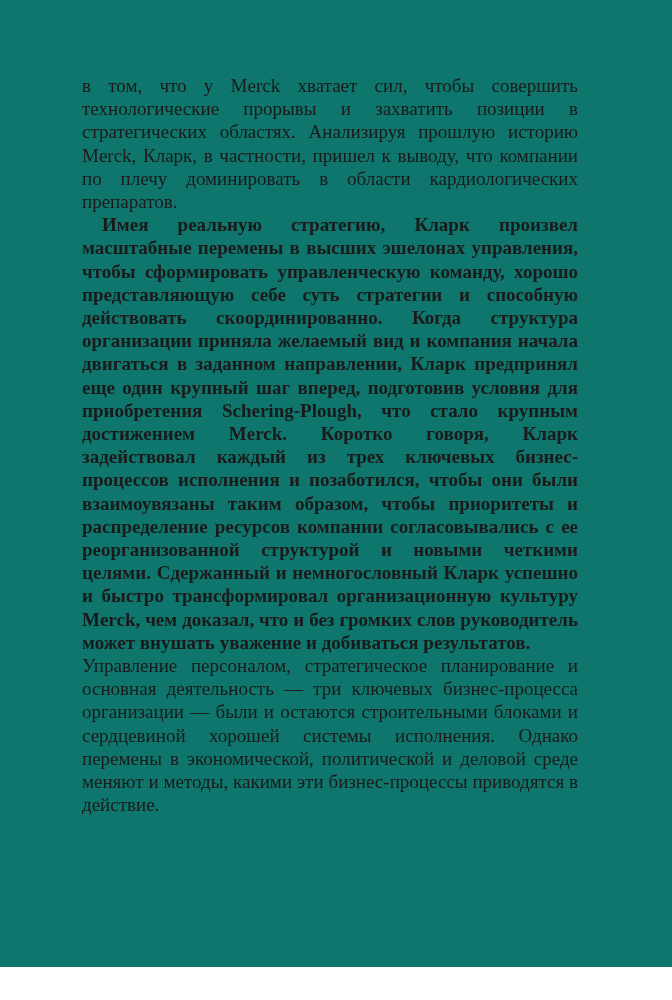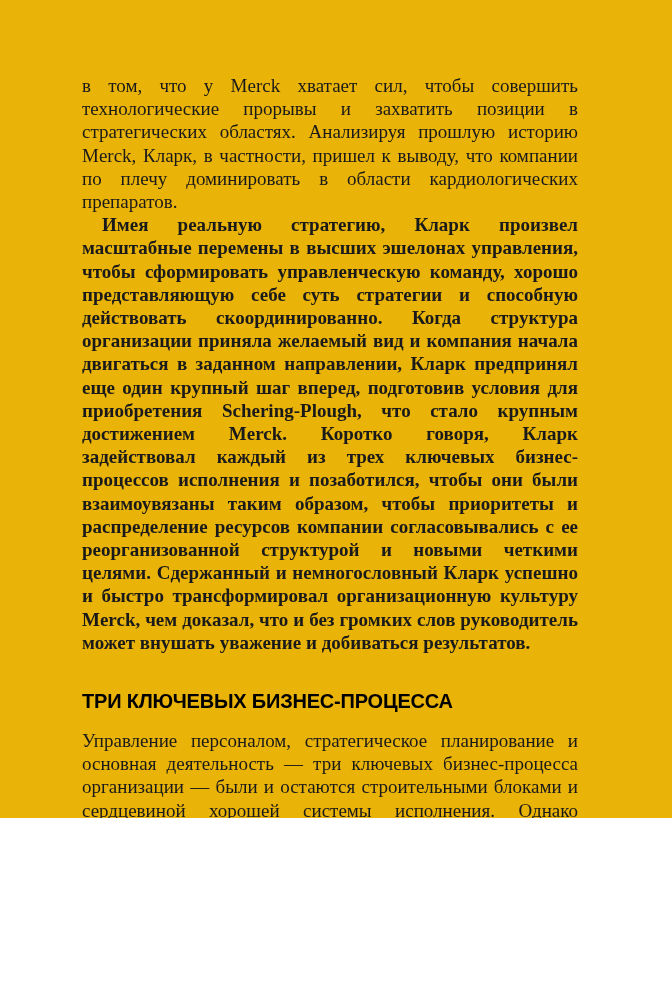--- a/index.html
+++ b/index.html
@@ -3,22 +3,22 @@
 <meta charset="utf-8">
 <style>
   html, body {
     margin: 0;
     padding: 0;
     background: #ffffff;
   }
   .page {
     position: relative;
     width: 672px;
-    height: 818px;
-    background: #eab308;
+    height: 967px;
+    background: #0f766e;
     overflow: hidden;
     font-family: "Liberation Serif", serif;
   }
   .content {
     position: absolute;
     left: 82px;
     top: 74px;
     width: 496px;
     color: #1a1a1a;
   }
@@ -67,21 +67,20 @@
     margin-top: 48px;
   }
 </style>
 </head>
 <body>
 
 <div class="page">
   <div class="content">
     <p class="body-par">в том, что у Merck хватает сил, чтобы совершить технологические прорывы и захватить позиции в стратегических областях. Анализируя прошлую историю Merck, Кларк, в частности, пришел к выводу, что компании по плечу доминировать в области кардиологических препаратов.</p>
     <p class="body-par indent-first">Имея реальную стратегию, Кларк произвел масштабные перемены в высших эшелонах управления, чтобы сформировать управленческую команду, хорошо представляющую себе суть стратегии и способную действовать скоординированно. Когда структура организации приняла желаемый вид и компания начала двигаться в заданном направлении, Кларк предпринял еще один крупный шаг вперед, подготовив условия для приобретения Schering-Plough, что стало крупным достижением Merck. Коротко говоря, Кларк задействовал каждый из трех ключевых бизнес-процессов исполнения и позаботился, чтобы они были взаимоувязаны таким образом, чтобы приоритеты и распределение ресурсов компании согласовывались с ее реорганизованной структурой и новыми четкими целями. Сдержанный и немногословный Кларк успешно и быстро трансформировал организационную культуру Merck, чем доказал, что и без громких слов руководитель может внушать уважение и добиваться результатов.</p>
-    <h2 class="section-heading">ТРИ КЛЮЧЕВЫХ БИЗНЕС-ПРОЦЕССА</h2>
     <p class="body-par">Управление персоналом, стратегическое планирование и основная деятельность — три ключевых бизнес-процесса организации — были и остаются строительными блоками и сердцевиной хорошей системы исполнения. Однако перемены в экономической, политической и деловой среде меняют и методы, какими эти бизнес-процессы приводятся в действие.</p>
   </div>
 
   <div class="footer">
     <span class="page-number">12</span>
     <span class="running-title">Ларри Боссиди, Рэм Чаран</span>
   </div>
 </div>
 
 </body></html>

